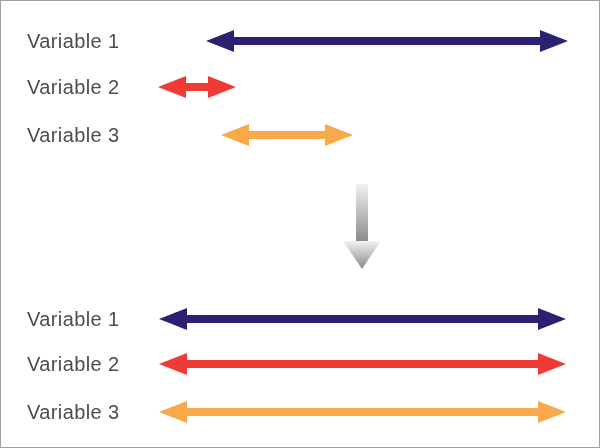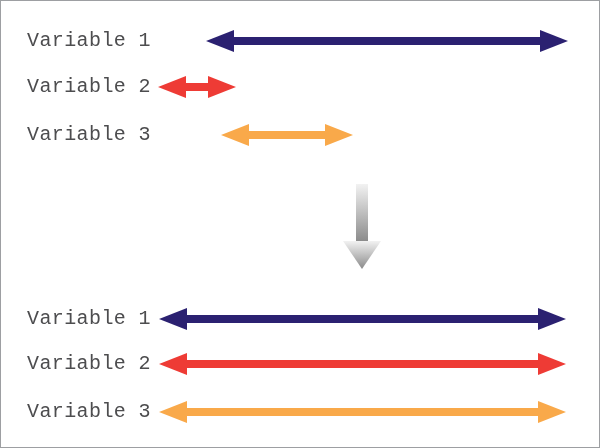--- a/index.html
+++ b/index.html
@@ -20,21 +20,20 @@
   .var-label {
     position: absolute;
     left: 26px;
     height: 24px;
     line-height: 24px;
     font-size: 20px;
     letter-spacing: 0.4px;
     color: #4d4d4f;
     white-space: nowrap;
     user-select: none;
-    font-family: Liberation Mono, monospace;
   }
   .arrow-svg { position: absolute; overflow: visible; }
   .gray-arrow { position: absolute; left: 342px; top: 183px; }
 </style>
 </head>
 <body>
 
 <div class="canvas">
 
   <div class="var-label" style="top:28px">Variable 1</div>

